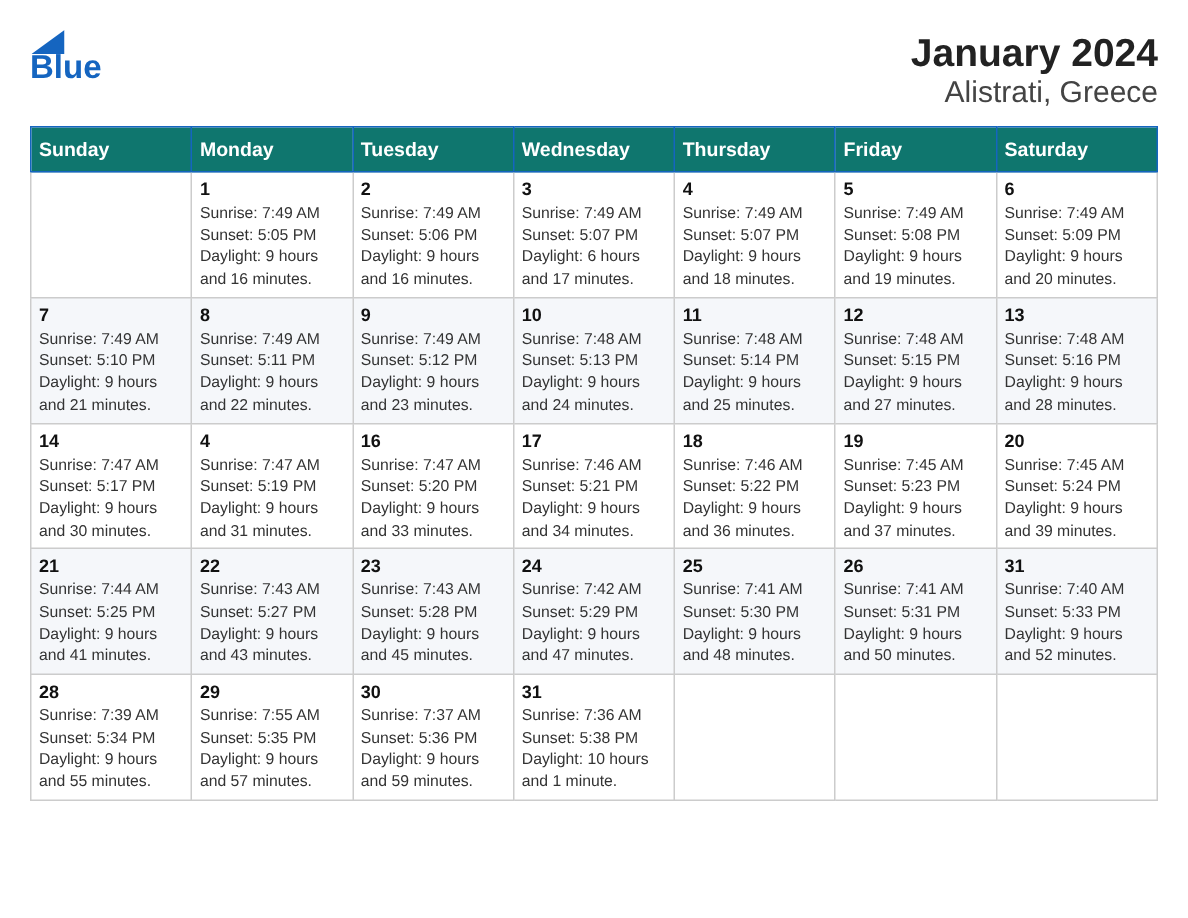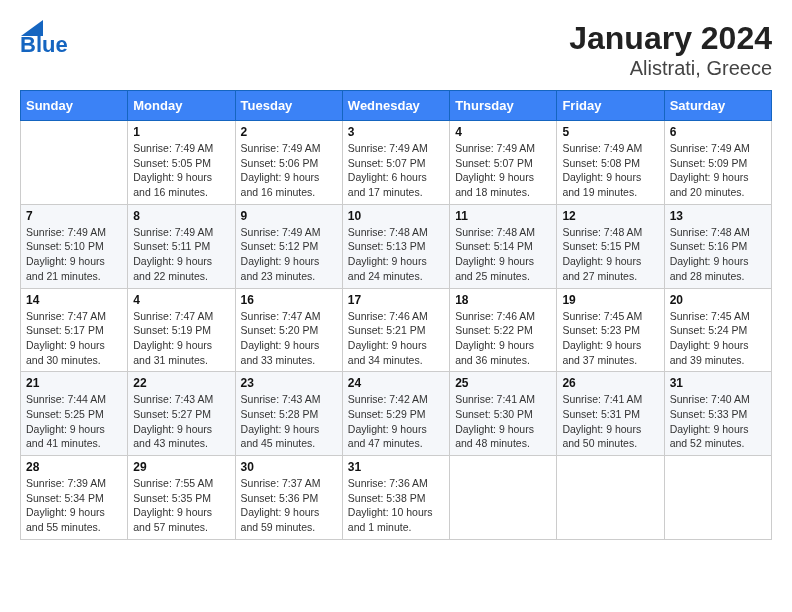--- a/index.html
+++ b/index.html
@@ -18,35 +18,35 @@
     }
     .logo {
       display: flex;
       flex-direction: column;
       align-items: flex-start;
     }
     .title-block {
       text-align: right;
     }
     .month-title {
-      font-size: 32px;
+      font-size: 26px;
       font-weight: bold;
       color: #222;
     }
     .location {
       font-size: 20px;
       color: #444;
     }
     .calendar {
       width: 100%;
       border-collapse: collapse;
       font-size: 11px;
     }
     .calendar th {
-      background-color: #3b82f6;
+      background-color: #0f766e;
       color: #fff;
       padding: 7px 5px;
       text-align: left;
       font-size: 13px;
       font-weight: bold;
       border: 1px solid #1565c0;
     }
     .calendar td {
       border: 1px solid #ccc;
       vertical-align: top;

